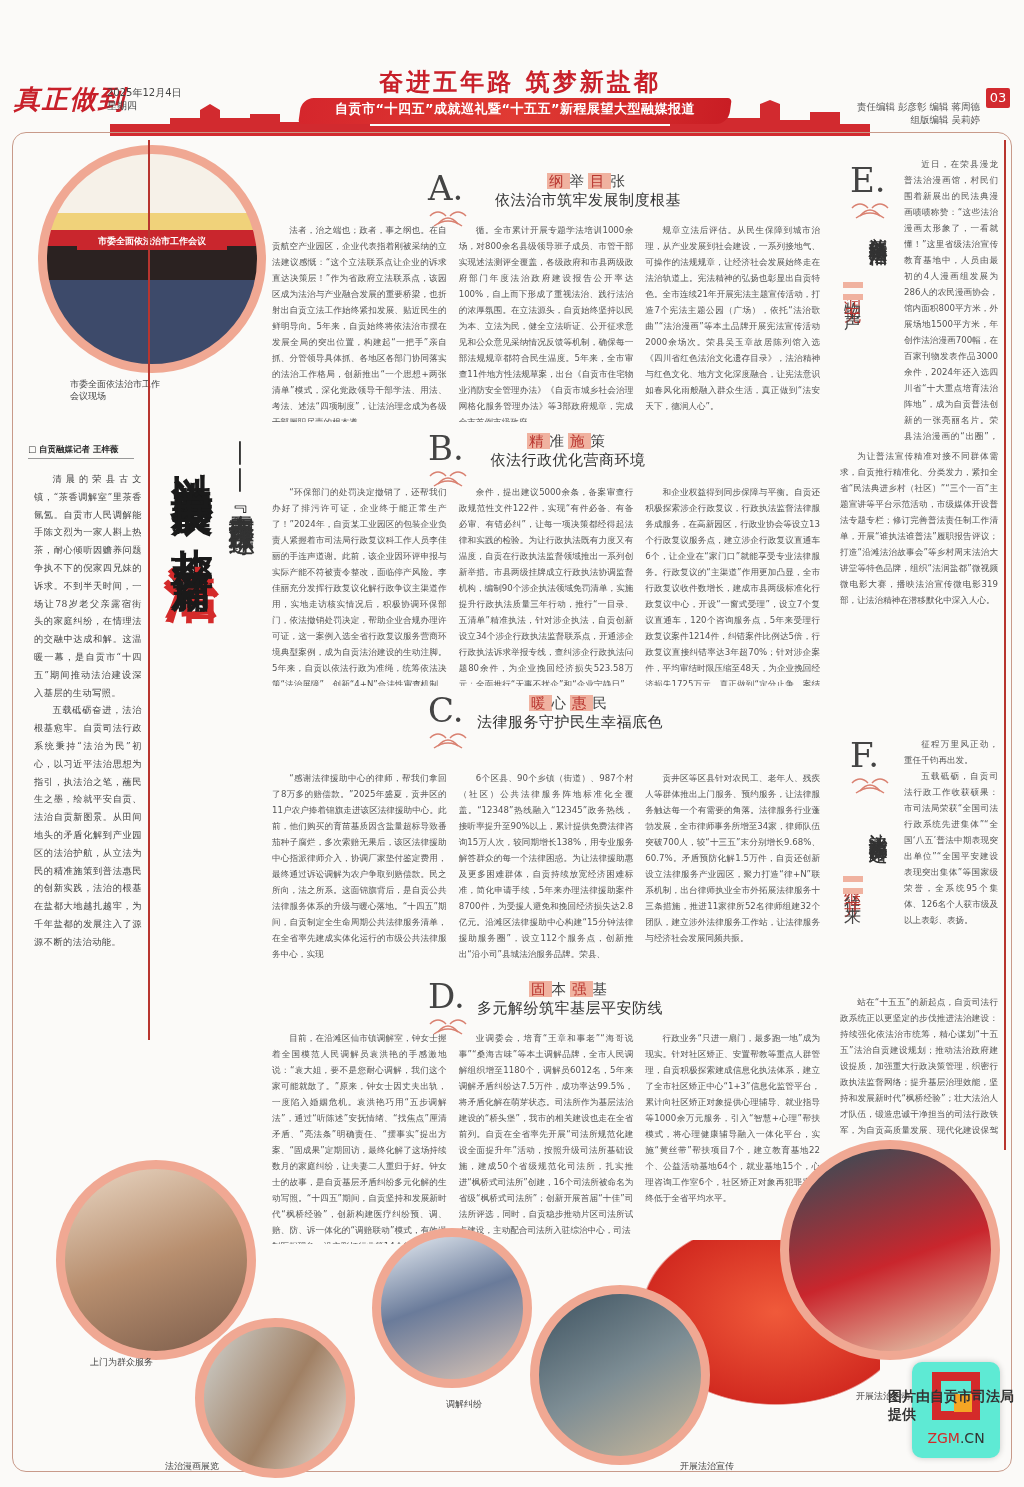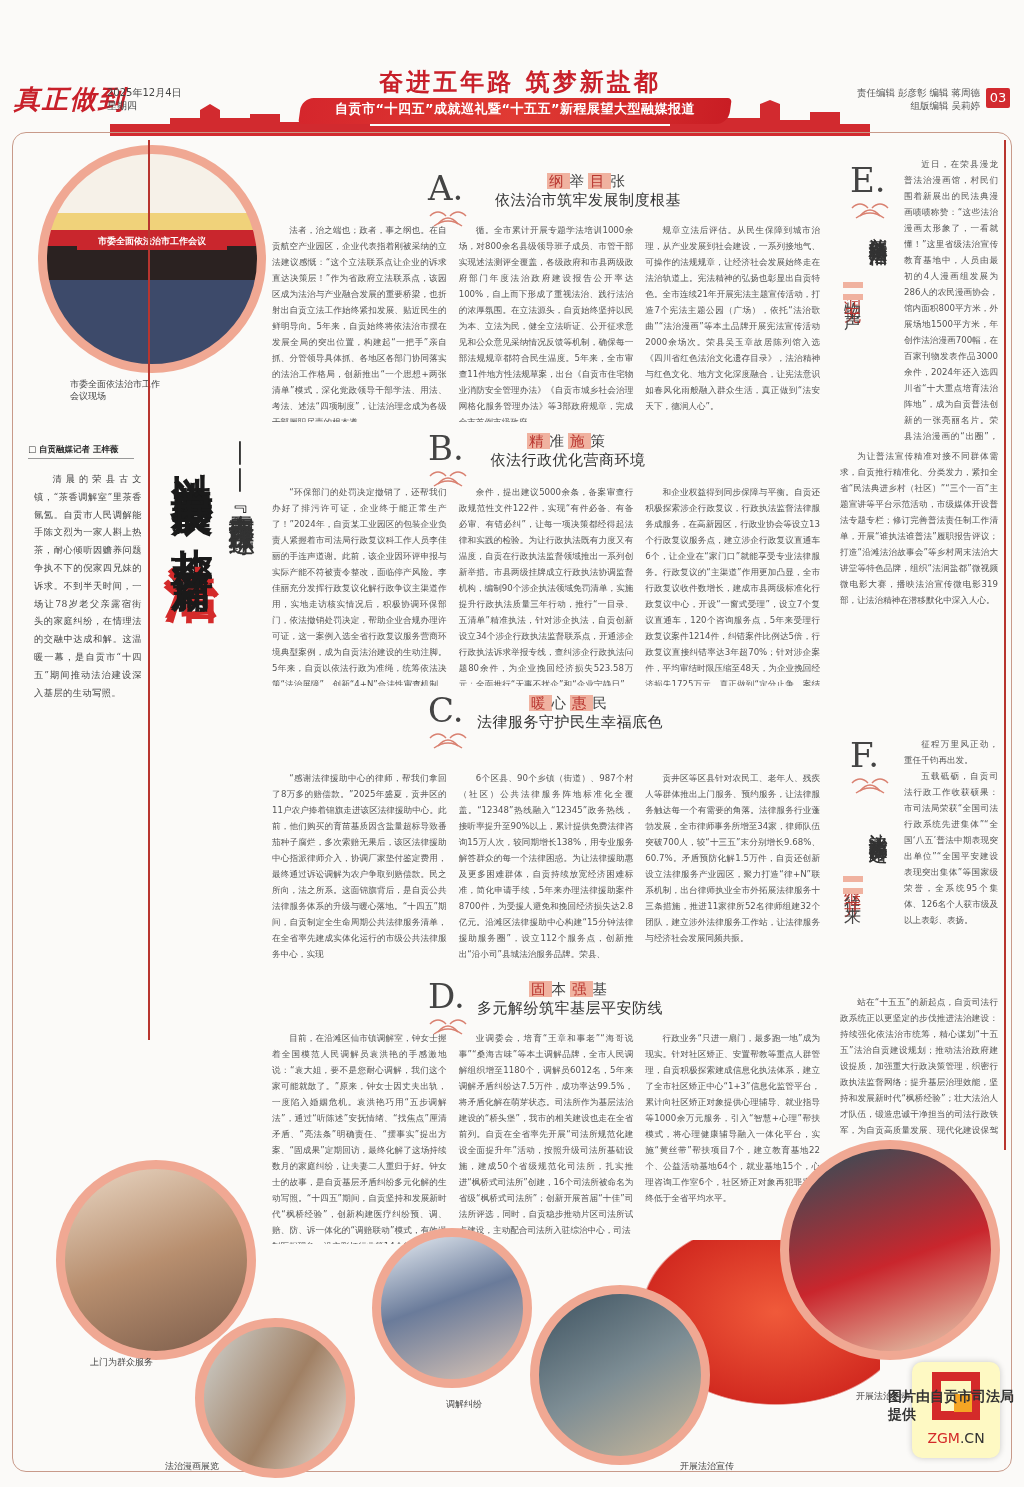--- a/index.html
+++ b/index.html
@@ -5,21 +5,21 @@
   * { box-sizing: border-box; margin: 0; padding: 0; }
   body { width: 1024px; height: 1487px; background: #fbfaf8; font-family: "DejaVu Sans", sans-serif; color: #333; position: relative; overflow: hidden; }
   .abs { position: absolute; }
   
   .logo { left: 14px; top: 82px; font-family: "DejaVu Serif", serif; font-size: 26px; color: #c8202a; font-style: italic; font-weight: bold; letter-spacing: 2px; }
   .date { left: 107px; top: 86px; font-size: 10px; color: #444; line-height: 13px; }
   .skyline { left: 110px; top: 100px; width: 760px; height: 36px; }
   .banner-title { left: 340px; top: 66px; width: 360px; text-align: center; font-size: 24px; font-weight: bold; color: #c8202a; letter-spacing: 3px; font-family: "DejaVu Serif", serif; }
   .ribbon { left: 300px; top: 98px; width: 430px; height: 26px; background: linear-gradient(90deg,#d5262c,#e03a33 50%,#c91d24); border-radius: 12px 4px 12px 4px; transform: skewX(-8deg); }
   .ribbon-text { left: 300px; top: 100px; width: 430px; text-align: center; font-size: 13px; color: #fff; font-weight: bold; letter-spacing: 0.5px; }
-  .editors { left: 846px; top: 86px; font-size: 9.5px; color: #555; line-height: 13px; text-align: right; width: 134px; }
+  .editors { left: 846px; top: 100px; font-size: 9.5px; color: #555; line-height: 13px; text-align: right; width: 134px; }
   .page-no { left: 986px; top: 88px; width: 24px; height: 20px; background: #d22a2f; color: #fff; font-size: 13px; text-align: center; line-height: 20px; border-radius: 2px; }
   
   .frame { left: 12px; top: 132px; width: 1000px; height: 1340px; border: 1.5px solid #c89a8a; border-radius: 14px; }
   .vdiv { background: #b8352f; width: 2px; }
   
   .circle { border-radius: 50%; border: 9px solid #f0a893; overflow: hidden; }
   .photo-hall { left: 38px; top: 145px; width: 228px; height: 228px; background: linear-gradient(180deg,#f6f1e8 0 28%,#f0d27a 28% 36%,#c9262d 36% 44%,#2b2221 44% 60%,#3d4a6a 60% 100%); }
   .hall-banner { position:absolute; left: 30px; top: 78px; width: 150px; height: 18px; background:#c9262d; color:#fff; font-size: 9px; text-align:center; line-height:18px; font-weight:bold; }
   .caption { font-size: 9px; color: #444; font-family: "DejaVu Serif", serif; }
   
@@ -38,21 +38,21 @@
   .sec-title { font-size: 15px; color: #333; letter-spacing: 0.5px; }
   .body-cols { display: flex; gap: 12px; font-size: 8.6px; line-height: 16px; color: #555; text-align: justify; }
   .body-cols .col { flex: 1; }
   .body-cols p { text-indent: 2em; }
   .vtitle { writing-mode: vertical-rl; font-size: 19px; color: #333; letter-spacing: 1px; }
   .vkicker { writing-mode: vertical-rl; font-size: 17px; color: #444; letter-spacing: 6px; }
   .vkicker .hl { background: #f0b2a0; color: #b8352f; }
   .side-text { font-size: 8.6px; line-height: 16px; color: #555; text-align: justify; }
   .side-text p { text-indent: 2em; }
   .credit { left: 888px; top: 1388px; font-size: 14px; color: #333; font-weight: bold; }
-  .zgm { left: 912px; top: 1362px; width: 88px; height: 96px; background: #fef9c3; border-radius: 10px; box-shadow: 0 0 6px rgba(0,0,0,0.2); }
+  .zgm { left: 912px; top: 1362px; width: 88px; height: 96px; background: #5eead4; border-radius: 10px; box-shadow: 0 0 6px rgba(0,0,0,0.2); }
   .zgm-mark { position:absolute; left: 20px; top: 10px; width: 48px; height: 48px; border: 9px solid #d42a2a; }
   .zgm-mark::after { content:""; position:absolute; right:-1px; bottom:-1px; width: 18px; height: 18px; background:#f5a524; }
   .zgm-text { position:absolute; left: 0; top: 68px; width: 88px; text-align:center; font-size: 14px; }
   .zgm-text .r { color:#d42a2a; }
   .ribbon-bottom { left: 620px; top: 1240px; width: 260px; height: 180px; background: radial-gradient(ellipse at 60% 40%, #f05a3a, #d22a20 60%, transparent 61%); }
 </style>
 </head>
 <body>
 
 <div class="abs logo">真正做到</div>
@@ -75,20 +75,21 @@
 <div class="abs frame"></div>
 
 <div class="abs circle photo-hall">
   <div class="hall-banner">市委全面依法治市工作会议</div>
 </div>
 <div class="abs caption" style="left:70px;top:378px;width:90px;line-height:12px;">市委全面依法治市工作会议现场</div>
 
 <div class="abs byline">□ <span>自贡融媒记者 王梓薇</span></div>
 <div class="abs lede">
   <p>清晨的荣县古文镇，“茶香调解室”里茶香氤氲。自贡市人民调解能手陈文烈为一家人斟上热茶，耐心倾听因赡养问题争执不下的倪家四兄妹的诉求。不到半天时间，一场让78岁老父亲露宿街头的家庭纠纷，在情理法的交融中达成和解。这温暖一幕，是自贡市“十四五”期间推动法治建设深入基层的生动写照。</p>
+  <p>五载砥砺奋进，法治根基愈牢。自贡司法行政系统秉持“法治为民”初心，以习近平法治思想为指引，执法治之笔，蘸民生之墨，绘就平安自贡、法治自贡新图景。从田间地头的矛盾化解到产业园区的法治护航，从立法为民的精准施策到普法惠民的创新实践，法治的根基在盐都大地越扎越牢，为千年盐都的发展注入了源源不断的法治动能。</p>
 </div>
 
 <div class="abs vdiv" style="left:148px;top:140px;height:900px;"></div>
 
 <div class="abs headline">
   <span>以法为基护发展</span>　<span>盐都</span><span class="red">法治</span><span>谱新篇</span>
 </div>
 <div class="abs subhead">——自贡市『十四五』司法行政工作综述</div>
 
 <div class="abs" style="left:428px;top:168px;">

